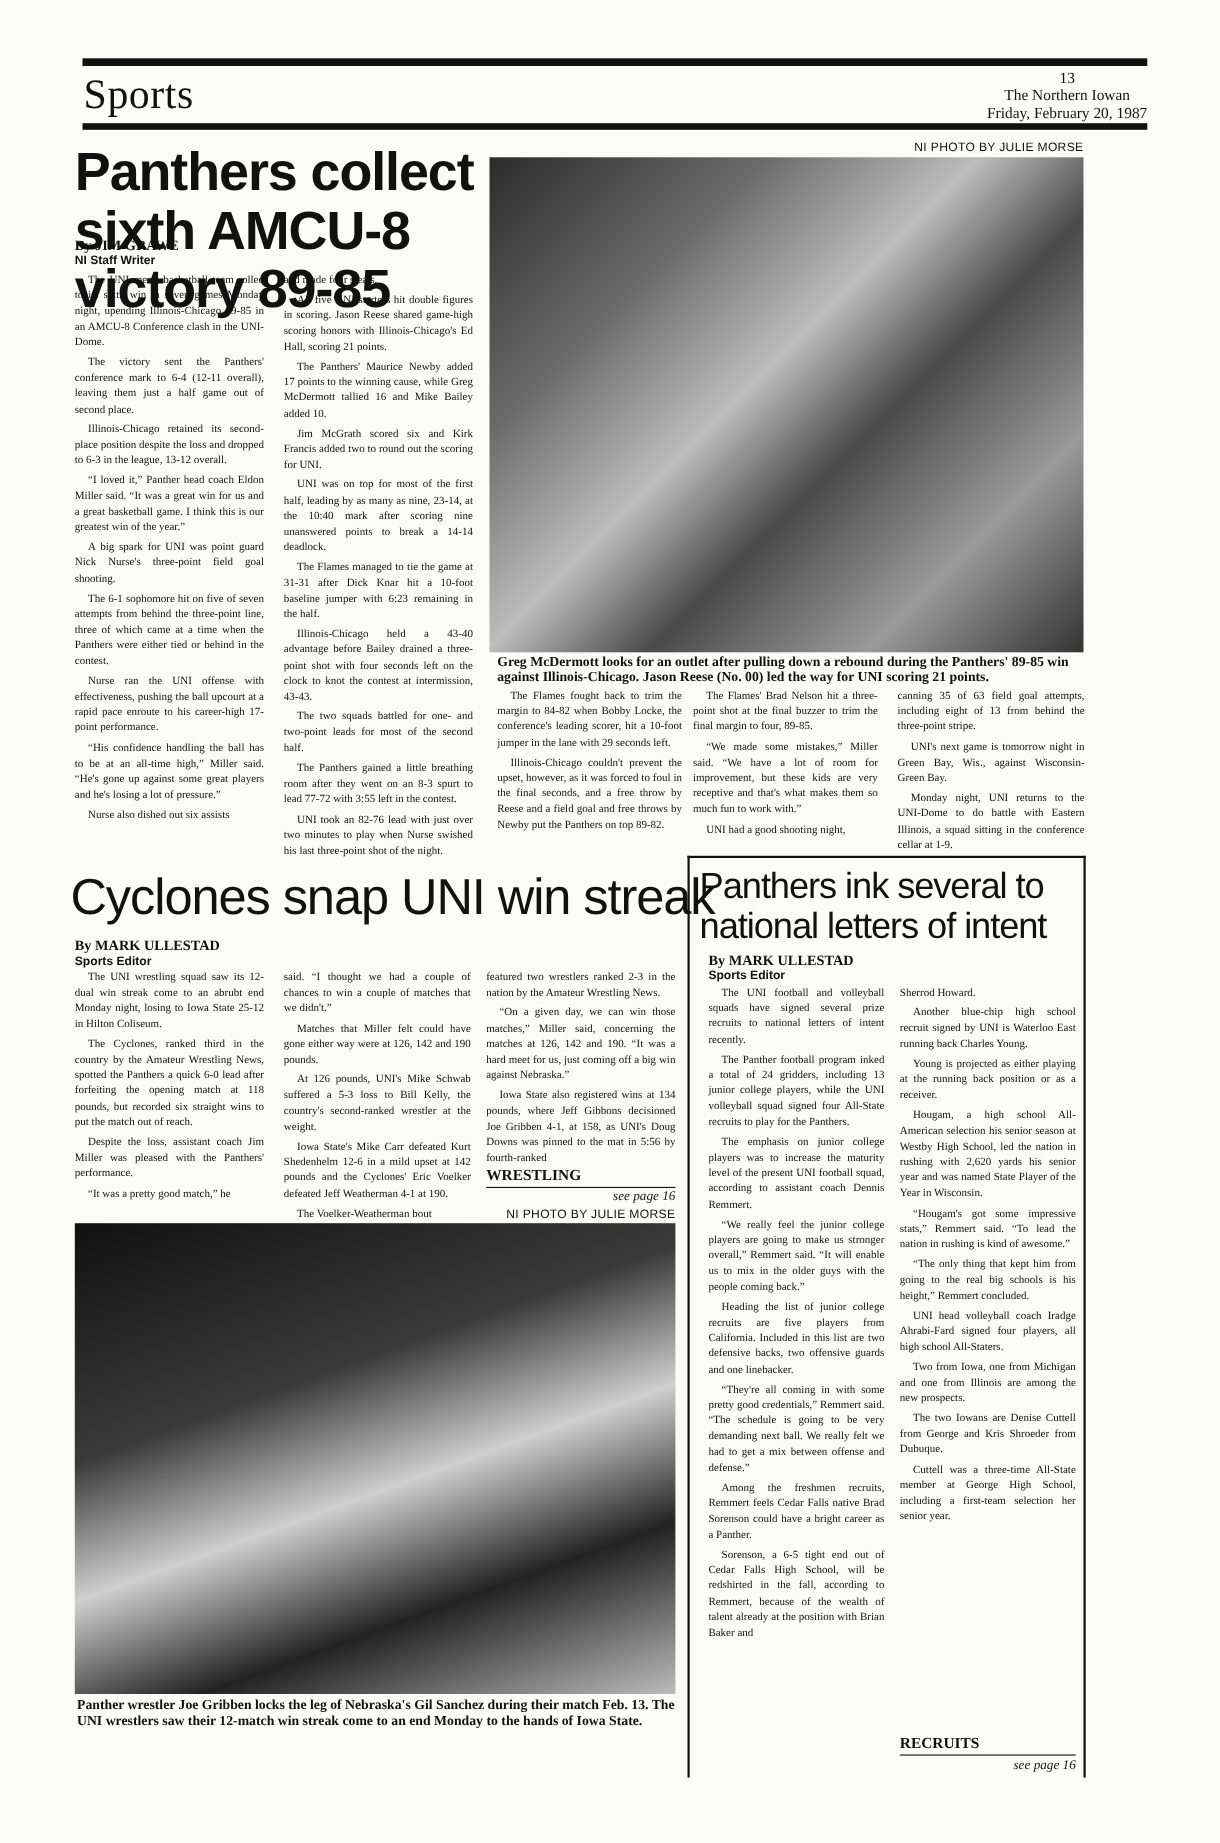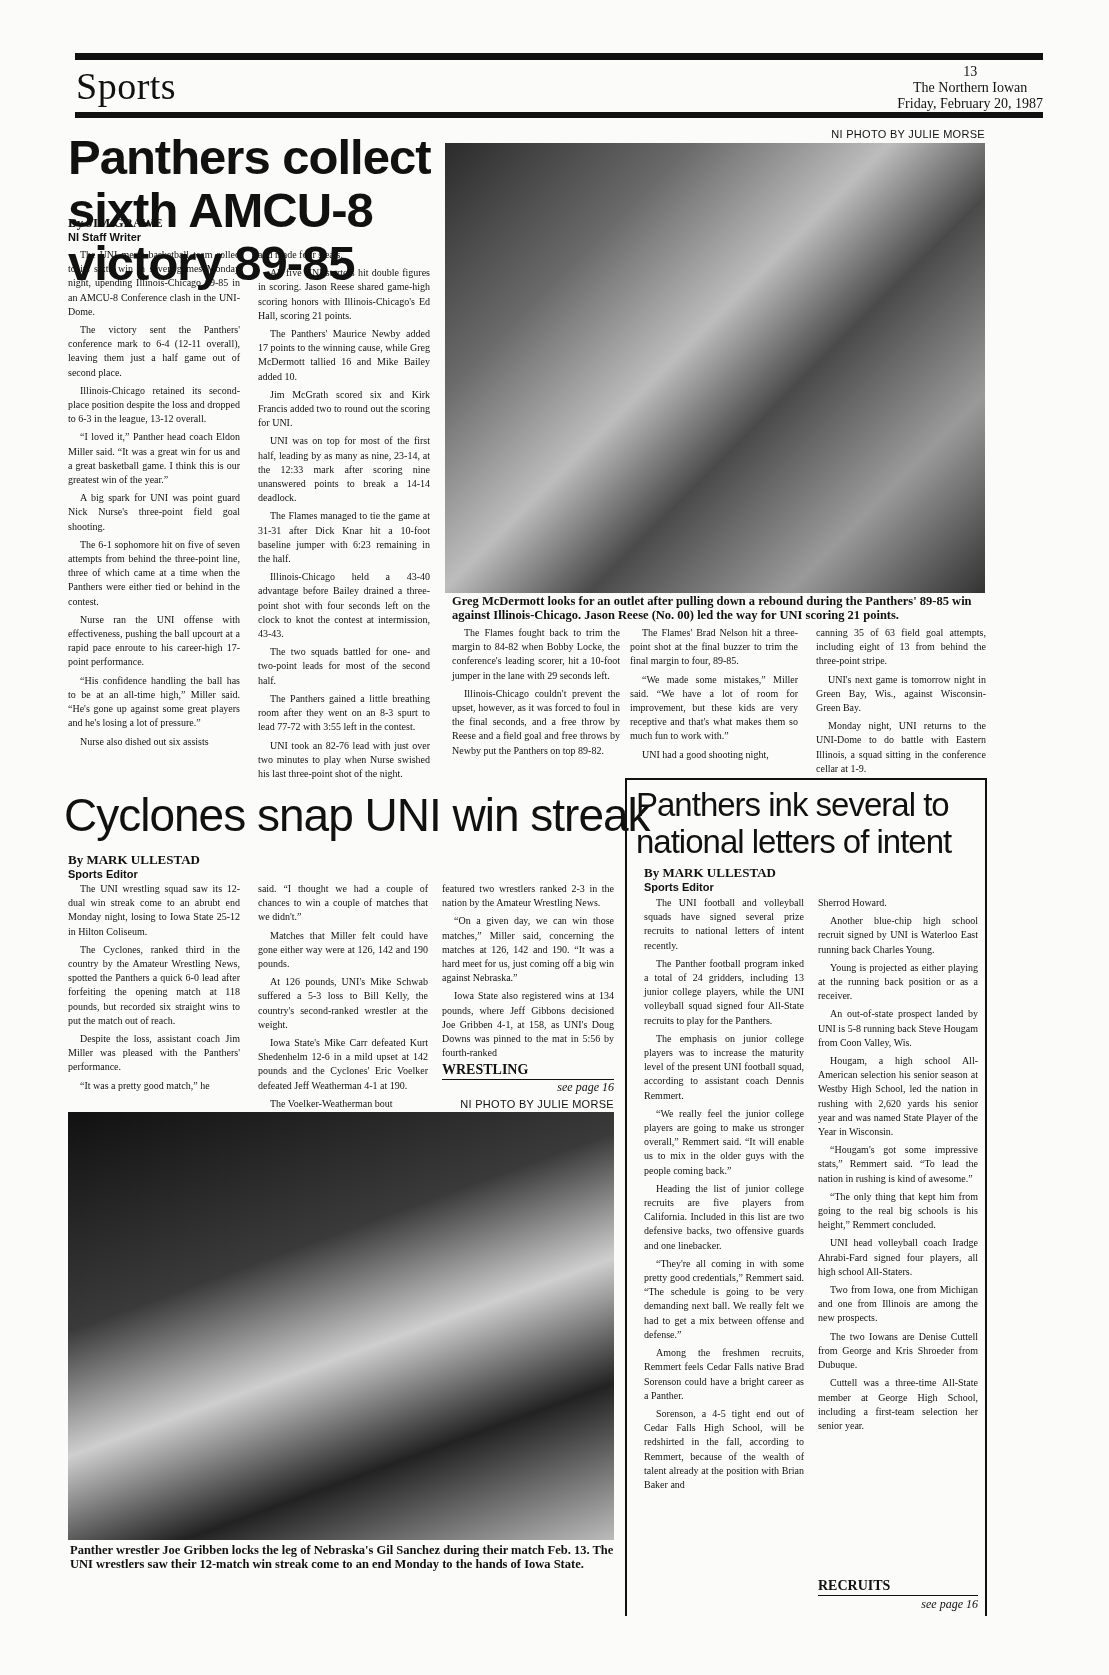--- a/index.html
+++ b/index.html
@@ -51,21 +51,21 @@
   <p>The 6-1 sophomore hit on five of seven attempts from behind the three-point line, three of which came at a time when the Panthers were either tied or behind in the contest.</p>
   <p>Nurse ran the UNI offense with effectiveness, pushing the ball upcourt at a rapid pace enroute to his career-high 17-point performance.</p>
   <p>“His confidence handling the ball has to be at an all-time high,” Miller said. “He's gone up against some great players and he's losing a lot of pressure.”</p>
   <p>Nurse also dished out six assists</p>
 </div>
 <div class="abs col" style="left:258px;top:248px;width:172px">
   <p style="text-indent:0">and made four steals.</p>
   <p>All five UNI starters hit double figures in scoring. Jason Reese shared game-high scoring honors with Illinois-Chicago's Ed Hall, scoring 21 points.</p>
   <p>The Panthers' Maurice Newby added 17 points to the winning cause, while Greg McDermott tallied 16 and Mike Bailey added 10.</p>
   <p>Jim McGrath scored six and Kirk Francis added two to round out the scoring for UNI.</p>
-  <p>UNI was on top for most of the first half, leading by as many as nine, 23-14, at the 12:33 mark after scoring nine unanswered points to break a 14-14 deadlock.</p>
+  <p>UNI was on top for most of the first half, leading by as many as nine, 23-14, at the 10:40 mark after scoring nine unanswered points to break a 14-14 deadlock.</p>
   <p>The Flames managed to tie the game at 31-31 after Dick Knar hit a 10-foot baseline jumper with 6:23 remaining in the half.</p>
   <p>Illinois-Chicago held a 43-40 advantage before Bailey drained a three-point shot with four seconds left on the clock to knot the contest at intermission, 43-43.</p>
   <p>The two squads battled for one- and two-point leads for most of the second half.</p>
   <p>The Panthers gained a little breathing room after they went on an 8-3 spurt to lead 77-72 with 3:55 left in the contest.</p>
   <p>UNI took an 82-76 lead with just over two minutes to play when Nurse swished his last three-point shot of the night.</p>
 </div>
 <div class="abs col" style="left:452px;top:626px;width:168px">
   <p>The Flames fought back to trim the margin to 84-82 when Bobby Locke, the conference's leading scorer, hit a 10-foot jumper in the lane with 29 seconds left.</p>
   <p>Illinois-Chicago couldn't prevent the upset, however, as it was forced to foul in the final seconds, and a free throw by Reese and a field goal and free throws by Newby put the Panthers on top 89-82.</p>
 </div>
@@ -116,27 +116,26 @@
   <div class="title">Sports Editor</div>
 </div>
 <div class="abs col" style="left:644px;top:896px;width:160px">
   <p>The UNI football and volleyball squads have signed several prize recruits to national letters of intent recently.</p>
   <p>The Panther football program inked a total of 24 gridders, including 13 junior college players, while the UNI volleyball squad signed four All-State recruits to play for the Panthers.</p>
   <p>The emphasis on junior college players was to increase the maturity level of the present UNI football squad, according to assistant coach Dennis Remmert.</p>
   <p>“We really feel the junior college players are going to make us stronger overall,” Remmert said. “It will enable us to mix in the older guys with the people coming back.”</p>
   <p>Heading the list of junior college recruits are five players from California. Included in this list are two defensive backs, two offensive guards and one linebacker.</p>
   <p>“They're all coming in with some pretty good credentials,” Remmert said. “The schedule is going to be very demanding next ball. We really felt we had to get a mix between offense and defense.”</p>
   <p>Among the freshmen recruits, Remmert feels Cedar Falls native Brad Sorenson could have a bright career as a Panther.</p>
-  <p>Sorenson, a 4-5 tight end out of Cedar Falls High School, will be redshirted in the fall, according to Remmert, because of the wealth of talent already at the position with Brian Baker and</p>
+  <p>Sorenson, a 6-5 tight end out of Cedar Falls High School, will be redshirted in the fall, according to Remmert, because of the wealth of talent already at the position with Brian Baker and</p>
 </div>
 <div class="abs col" style="left:818px;top:896px;width:160px">
   <p style="text-indent:0">Sherrod Howard.</p>
   <p>Another blue-chip high school recruit signed by UNI is Waterloo East running back Charles Young.</p>
   <p>Young is projected as either playing at the running back position or as a receiver.</p>
-  <p>An out-of-state prospect landed by UNI is 5-8 running back Steve Hougam from Coon Valley, Wis.</p>
   <p>Hougam, a high school All-American selection his senior season at Westby High School, led the nation in rushing with 2,620 yards his senior year and was named State Player of the Year in Wisconsin.</p>
   <p>“Hougam's got some impressive stats,” Remmert said. “To lead the nation in rushing is kind of awesome.”</p>
   <p>“The only thing that kept him from going to the real big schools is his height,” Remmert concluded.</p>
   <p>UNI head volleyball coach Iradge Ahrabi-Fard signed four players, all high school All-Staters.</p>
   <p>Two from Iowa, one from Michigan and one from Illinois are among the new prospects.</p>
   <p>The two Iowans are Denise Cuttell from George and Kris Shroeder from Dubuque.</p>
   <p>Cuttell was a three-time All-State member at George High School, including a first-team selection her senior year.</p>
 </div>
 <div class="abs jump" style="left:818px;top:1578px;width:160px">RECRUITS</div>
 <a class="abs see" style="left:818px;top:1597px;width:160px">see page 16</a>

